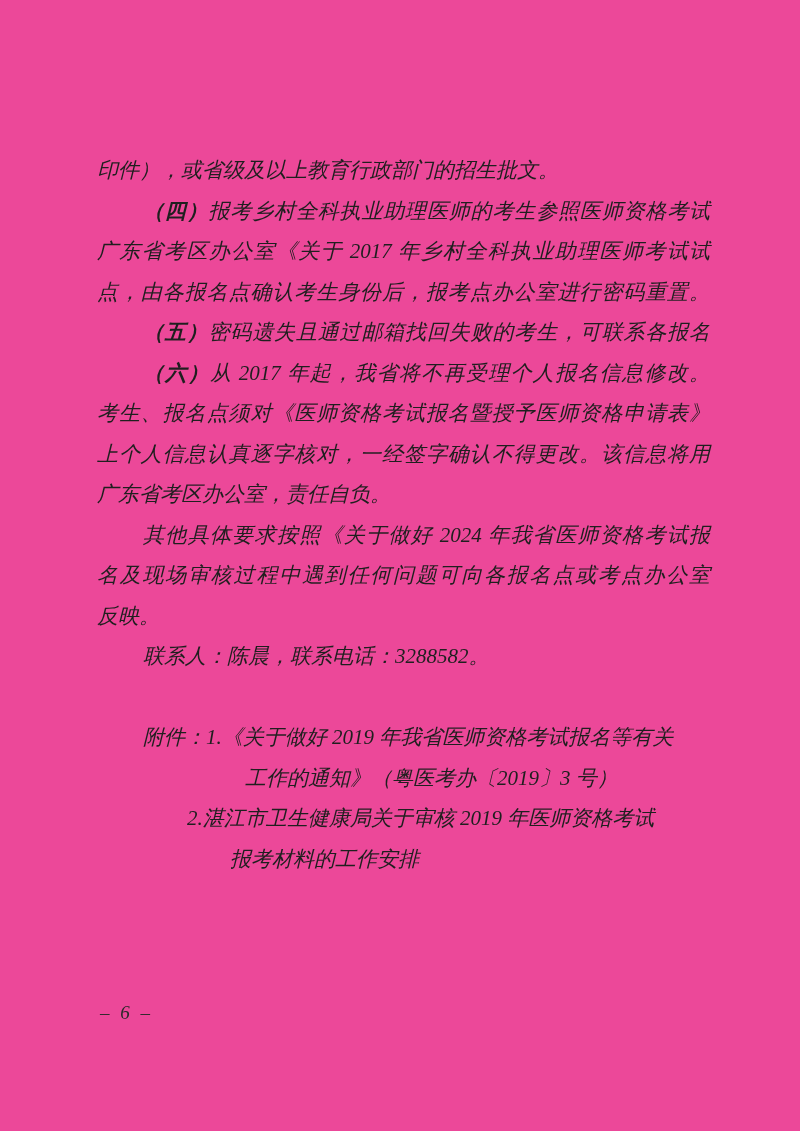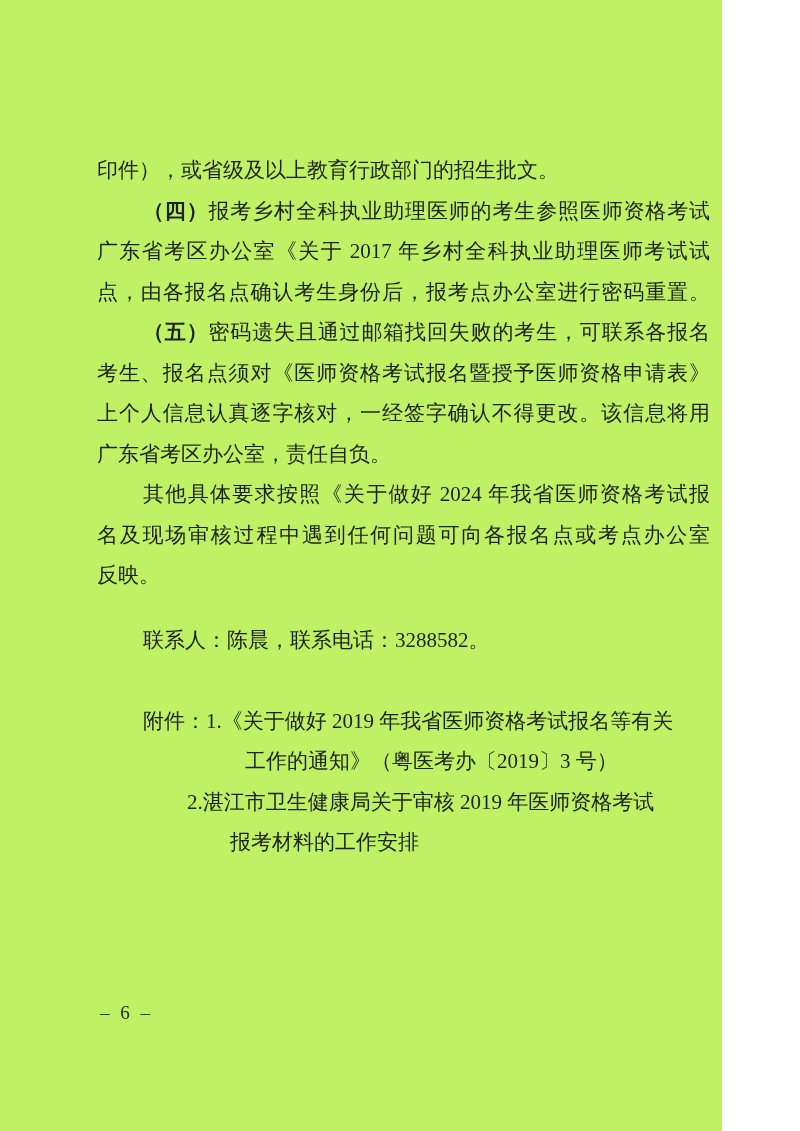--- a/index.html
+++ b/index.html
@@ -2,26 +2,27 @@
 <html><head>
 <meta charset="utf-8">
 <style>
   html, body {
     margin: 0;
     padding: 0;
     background: #ffffff;
   }
   .page {
     position: relative;
-    width: 722px;
+    width: 800px;
     height: 1131px;
-    background: #bef264;
+    background: #ec4899;
     font-family: "Liberation Serif", "DejaVu Serif", serif;
     color: #1f1f1f;
     overflow: hidden;
+    font-style: italic;
   }
   .content {
     position: absolute;
     left: 97px;
     top: 150px;
     width: 613px;
     font-size: 21px;
   }
   .line {
     height: 40.5px;
@@ -51,27 +52,28 @@
 </head>
 <body>
 
 <div class="page">
   <div class="content">
       <div class="line">印件），或省级及以上教育行政部门的招生批文。</div>
       <div class="line justify" style="padding-left: 46px;"><span class="num">（四）</span>报考乡村全科执业助理医师的考生参照医师资格考试</div>
       <div class="line justify">广东省考区办公室《关于 2017 年乡村全科执业助理医师考试试</div>
       <div class="line justify">点，由各报名点确认考生身份后，报考点办公室进行密码重置。</div>
       <div class="line justify" style="padding-left: 46px;"><span class="num">（五）</span>密码遗失且通过邮箱找回失败的考生，可联系各报名</div>
+      <div class="line justify" style="padding-left: 46px;"><span class="num">（六）</span>从 2017 年起，我省将不再受理个人报名信息修改。</div>
       <div class="line justify">考生、报名点须对《医师资格考试报名暨授予医师资格申请表》</div>
       <div class="line justify">上个人信息认真逐字核对，一经签字确认不得更改。该信息将用</div>
       <div class="line">广东省考区办公室，责任自负。</div>
       <div class="line justify" style="padding-left: 46px;">其他具体要求按照《关于做好 2024 年我省医师资格考试报</div>
       <div class="line justify">名及现场审核过程中遇到任何问题可向各报名点或考点办公室</div>
       <div class="line">反映。</div>
-      <div class="line" style="padding-left: 46px; margin-top: 24px;">联系人：陈晨，联系电话：3288582。</div>
+      <div class="line" style="padding-left: 46px;">联系人：陈晨，联系电话：3288582。</div>
       <div class="line">&nbsp;</div>
       <div class="line" style="padding-left: 46px;">附件：1.《关于做好 2019 年我省医师资格考试报名等有关</div>
       <div class="line" style="padding-left: 148px;">工作的通知》（粤医考办〔2019〕3 号）</div>
       <div class="line" style="padding-left: 90px;">2.湛江市卫生健康局关于审核 2019 年医师资格考试</div>
       <div class="line" style="padding-left: 133px;">报考材料的工作安排</div>
     </div>
   <div class="page-number">– 6 –</div>
 </div>
 
 </body></html>

